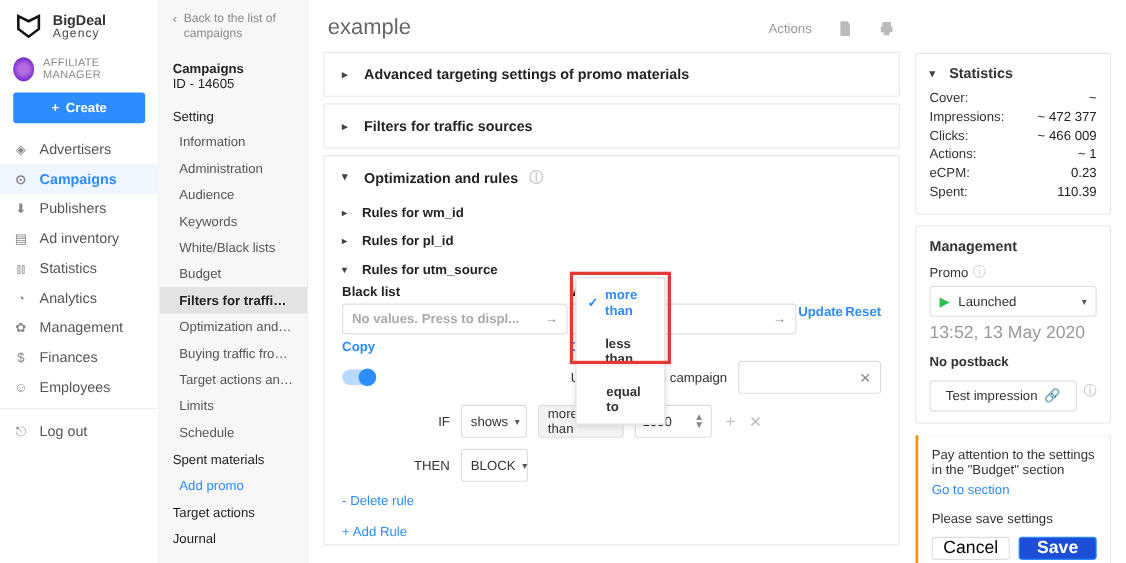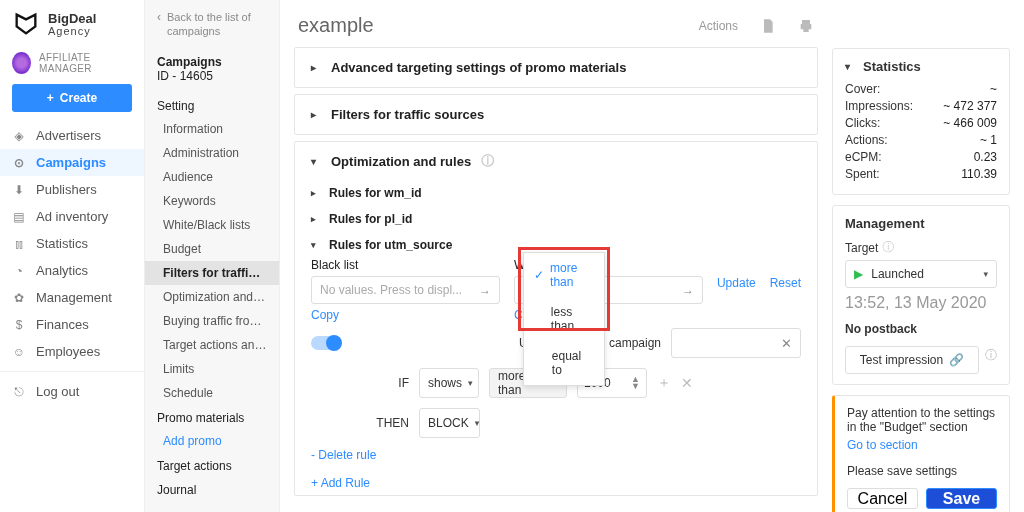--- a/index.html
+++ b/index.html
@@ -41,21 +41,21 @@
   .tb-ic{width:16px;height:16px;cursor:pointer;}
 
   .card{border:1px solid #e6e6e6;border-radius:2px;background:#fff;margin-bottom:6px;}
   .acc{display:flex;align-items:center;gap:10px;padding:12px 16px;font-weight:700;color:#222;cursor:pointer;}
   .chev{font-size:10px;color:#444;width:10px;}
   .acc-sub .acc{font-weight:700;padding:10px 16px;}
   .rules-wrap{padding:0 16px 10px;}
   .rule-head{display:flex;align-items:center;gap:8px;padding:6px 0;font-weight:700;font-size:12px;color:#222;cursor:pointer;}
   .rule-head .chev{font-size:9px;}
 
-  .lists{display:flex;gap:14px;align-items:flex-start;position:relative;}
+  .lists{display:flex;gap:2px;align-items:flex-start;position:relative;font-weight:bold;}
   .col{flex:1;}
   .lbl{font-size:12px;color:#222;margin-bottom:4px;}
   .selectish{border:1px solid #ddd;border-radius:3px;height:28px;display:flex;align-items:center;padding:0 8px;color:#aaa;font-size:12px;justify-content:space-between;background:#fff;}
   .selectish .arw{color:#888;}
   .copy{color:#2d8cff;font-size:12px;cursor:pointer;display:inline-block;margin-top:4px;}
   .actions{display:flex;flex-direction:column;gap:6px;padding-top:18px;font-size:12px;}
   .link{color:#2d8cff;cursor:pointer;}
   .link.gray{color:#666;}
 
   .builder{margin-top:6px;}
@@ -184,21 +184,21 @@
         <div class="sub-link">Keywords</div>
         <div class="sub-link">White/Black lists</div>
         <div class="sub-link">Budget</div>
         <div class="sub-link active">Filters for traffic sour...</div>
         <div class="sub-link">Optimization and rules</div>
         <div class="sub-link">Buying traffic from S...</div>
         <div class="sub-link">Target actions and re...</div>
         <div class="sub-link">Limits</div>
         <div class="sub-link">Schedule</div>
       </div>
-    <div class="sub-sec">Promo materials</div>
+    <div class="sub-sec">Spent materials</div>
     <div class="sub-link sub-blue">Add promo</div>
     <div class="sub-sec">Target actions</div>
     <div class="sub-sec" style="font-weight:400">Journal</div>
   </div>
 
   <div class="main">
     <div class="content">
       <div class="titlebar">
         <div class="title">example</div>
         <div class="tb-right">
@@ -362,21 +362,21 @@
             <div class="stat-row">
               <span>Spent:</span>
               <span class="v">110.39</span>
             </div>
           </div>
       </div>
 
       <div class="panel">
         <h3>Management</h3>
         <div style="display:flex;align-items:center;gap:4px">
-          <span>Target</span>
+          <span>Promo</span>
           <span style="color:#ccc">ⓘ</span>
         </div>
         <div class="status-dd">
           <span class="play">▶</span>
           <span>Launched</span>
           <span class="car">▾</span>
         </div>
         <div class="ts">13:52, 13 May 2020</div>
         <div class="nop">No postback</div>
         <div style="display:flex;align-items:center;gap:6px">

